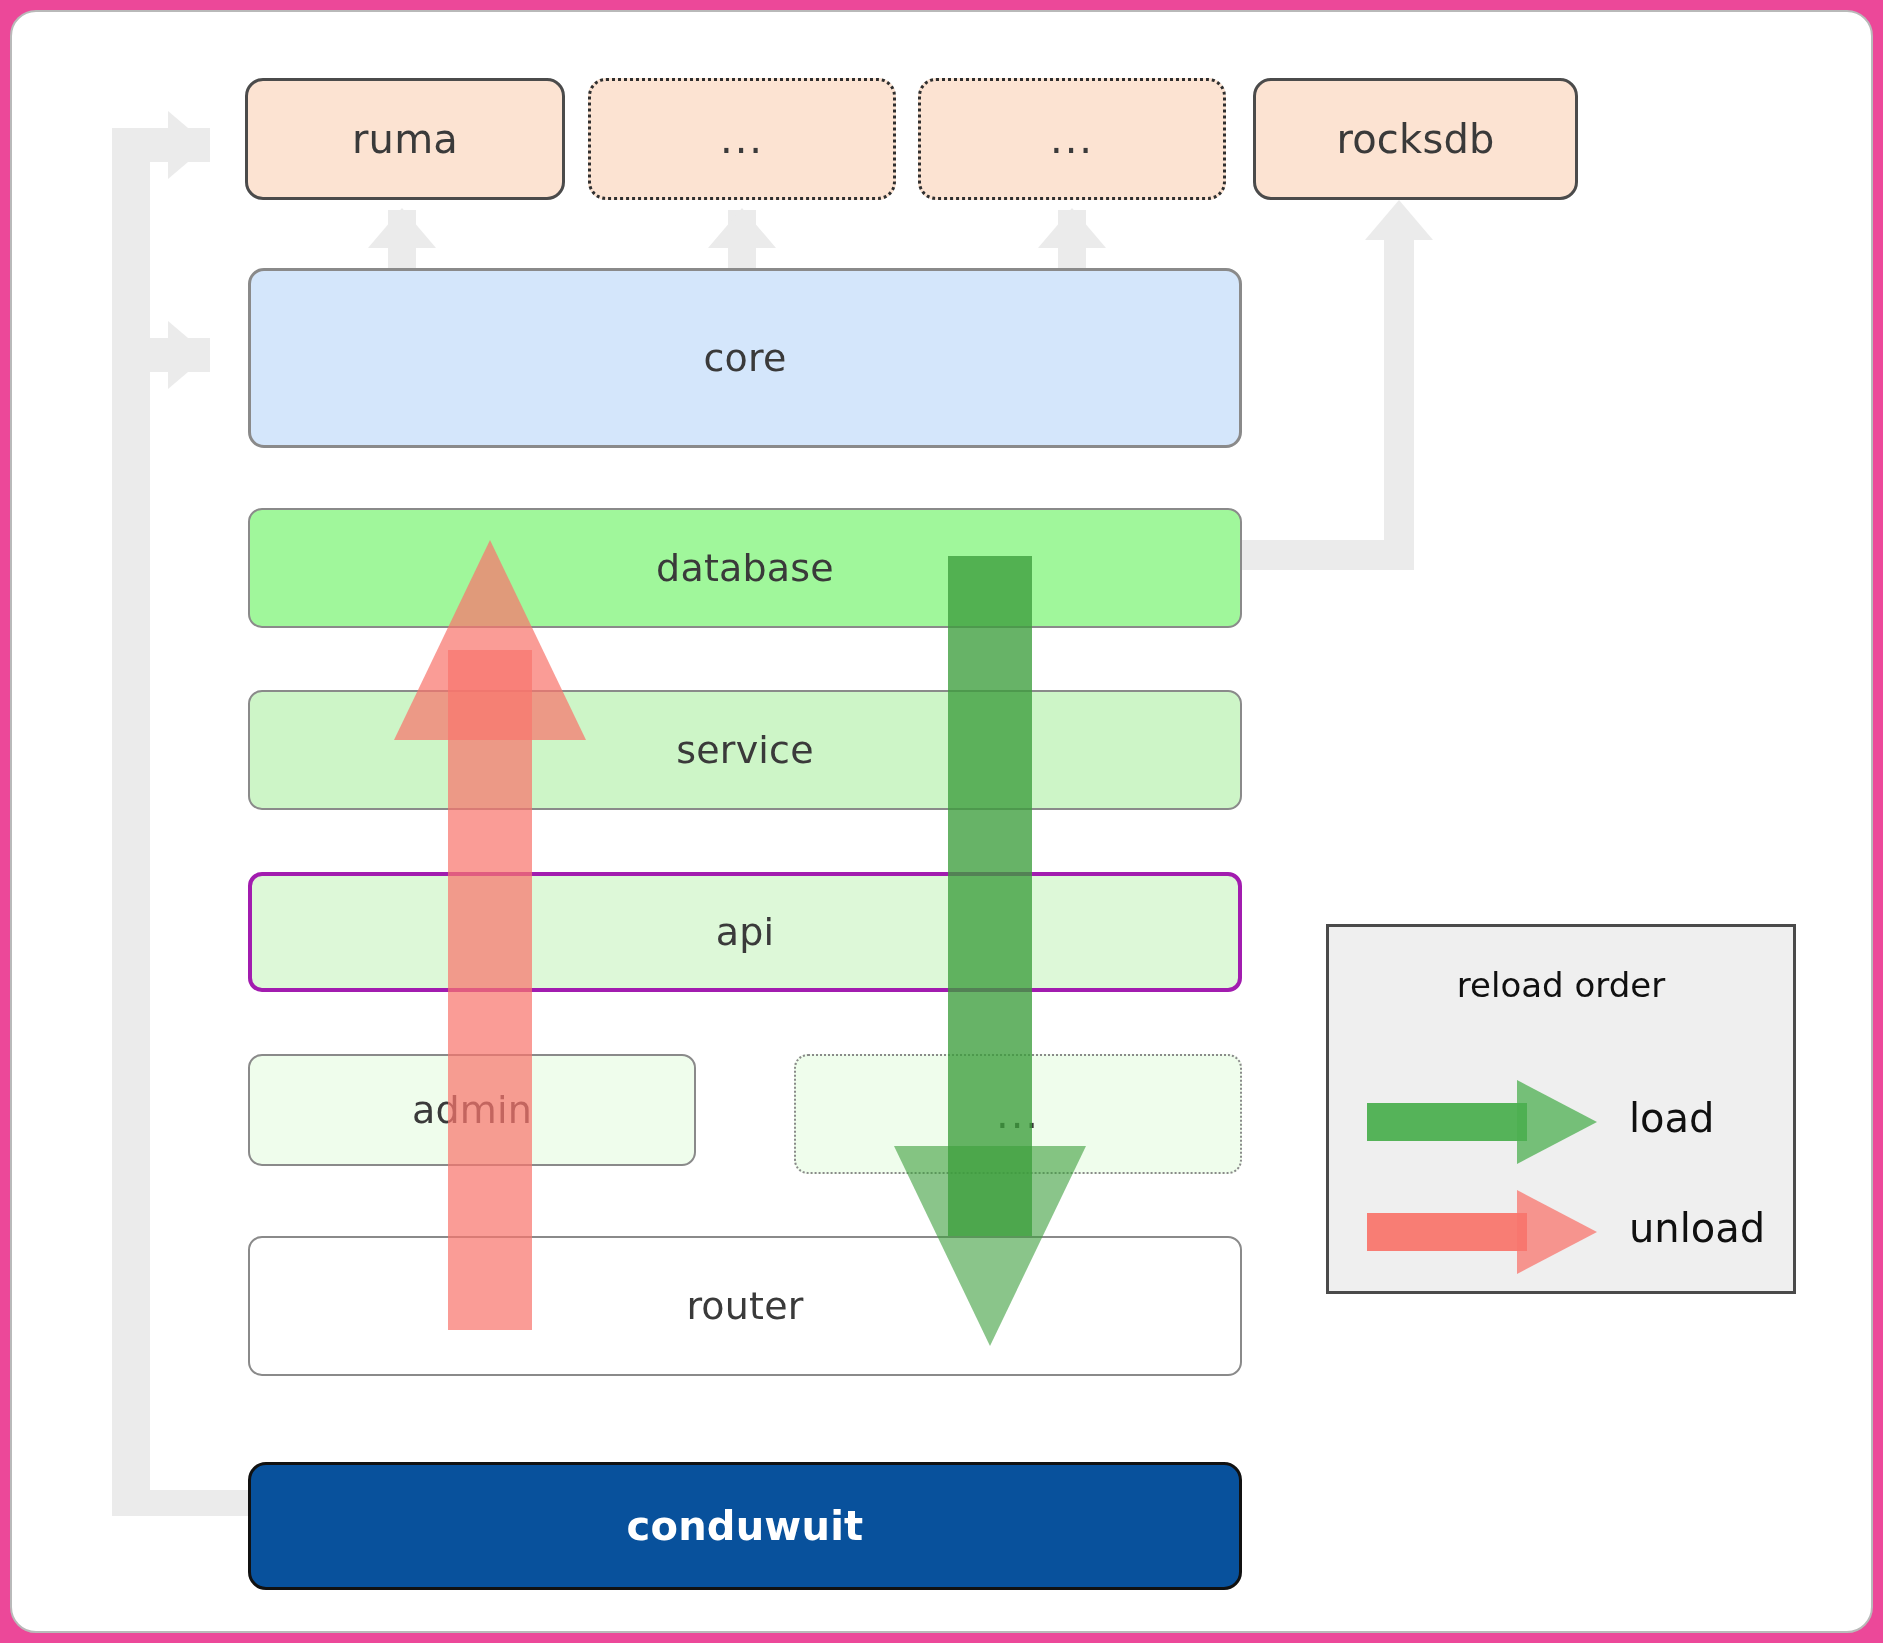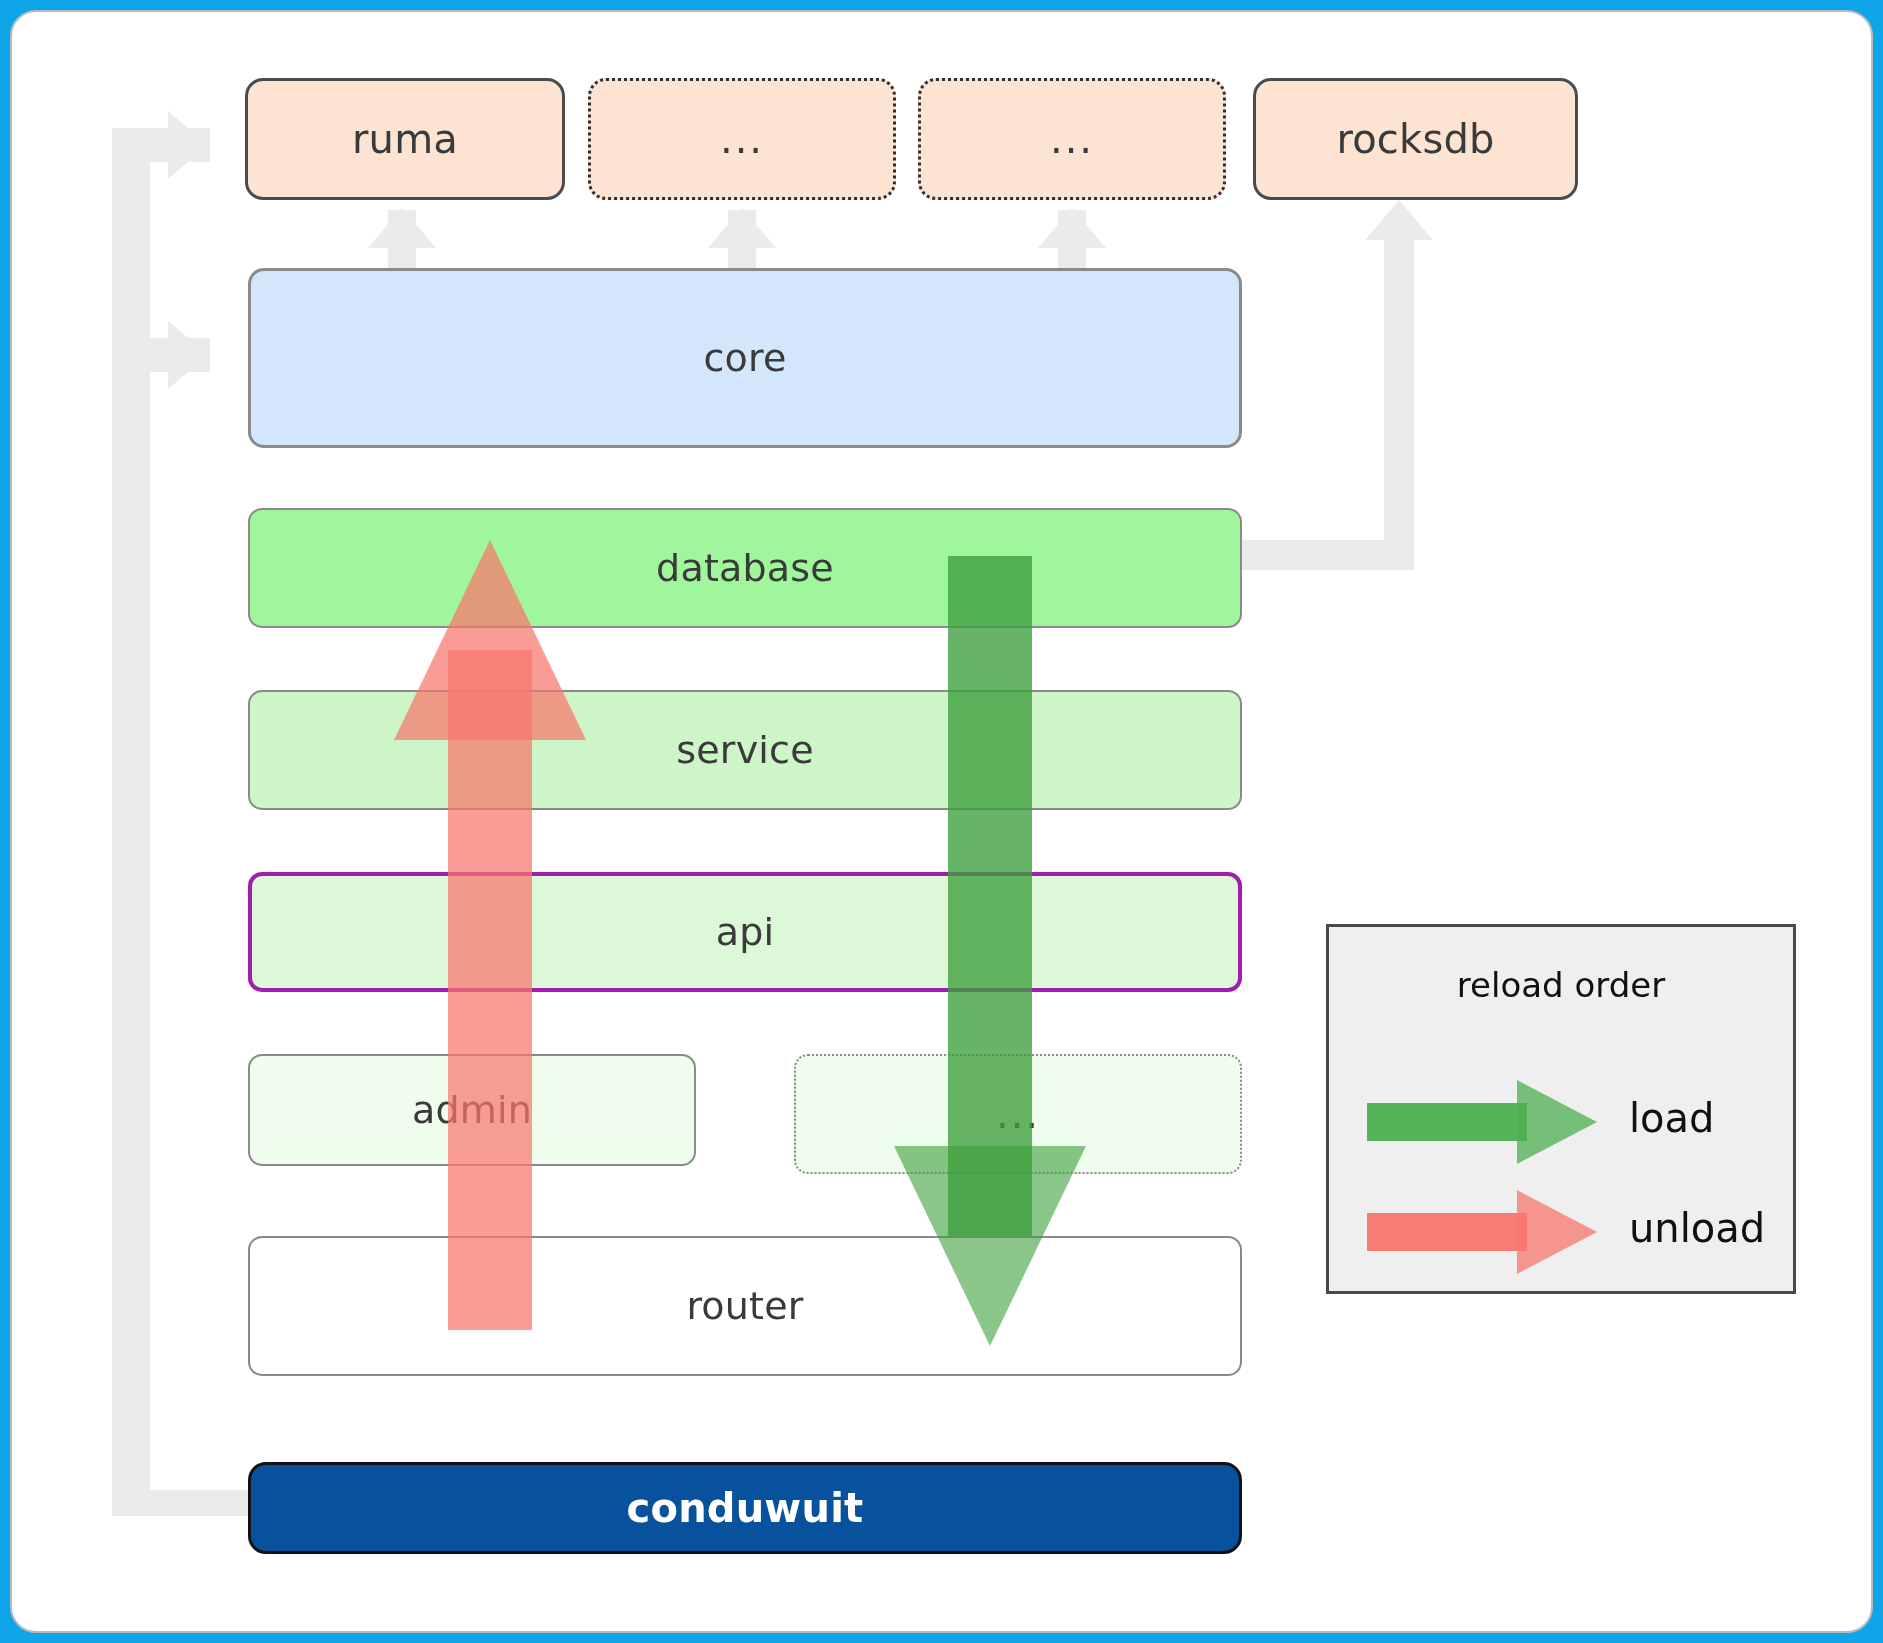--- a/index.html
+++ b/index.html
@@ -8,21 +8,21 @@
     padding: 0;
     background: #ffffff;
   }
   body {
     font-family: "DejaVu Sans", "Liberation Sans", sans-serif;
   }
   #canvas {
     position: relative;
     width: 1883px;
     height: 1643px;
-    background: #0ea5e9;
+    background: #ec4899;
     box-sizing: border-box;
   }
   .frame {
     position: absolute;
     left: 10px;
     top: 10px;
     width: 1863px;
     height: 1623px;
     box-sizing: border-box;
     border: 2px solid #b9b9b9;
@@ -230,21 +230,21 @@
   </div>
 
   <div class="node l-extra" style="left:794px; top:1054px; width:448px; height:120px;">
     <span class="ellipsis">...</span>
   </div>
 
   <div class="node l-router" style="left:248px; top:1236px; width:994px; height:140px;">
     <span>router</span>
   </div>
 
-  <div class="node app" style="left:248px; top:1462px; width:994px; height:92px;">
+  <div class="node app" style="left:248px; top:1462px; width:994px; height:128px;">
     <span>conduwuit</span>
   </div>
 
   <svg class="bigarrow" style="left:390px; top:540px;" width="200" height="790" viewBox="0 0 200 790">
 
     <rect x="58" y="110" width="84" height="680" fill="#f8766d" opacity="0.72"></rect>
 
     <polygon points="100,0 196,200 4,200" fill="#f8766d" opacity="0.72"></polygon>
   </svg>
 

